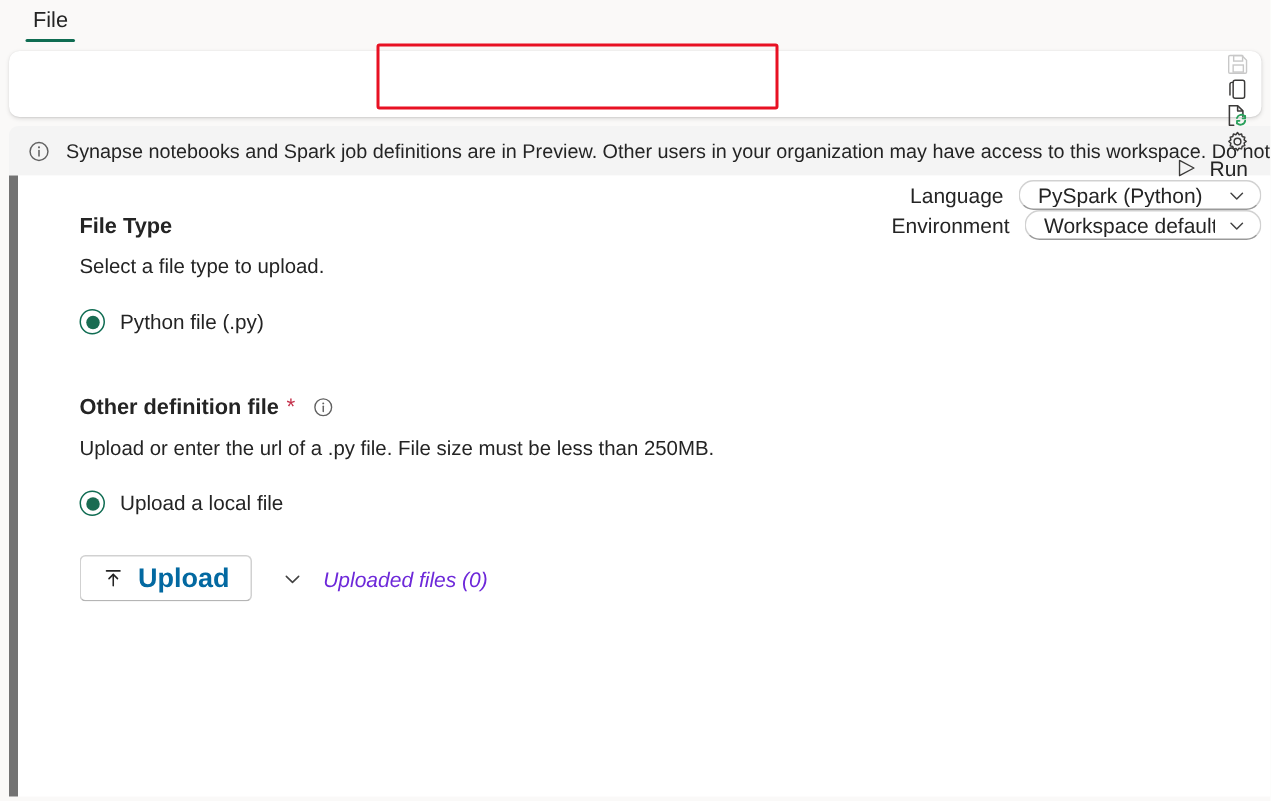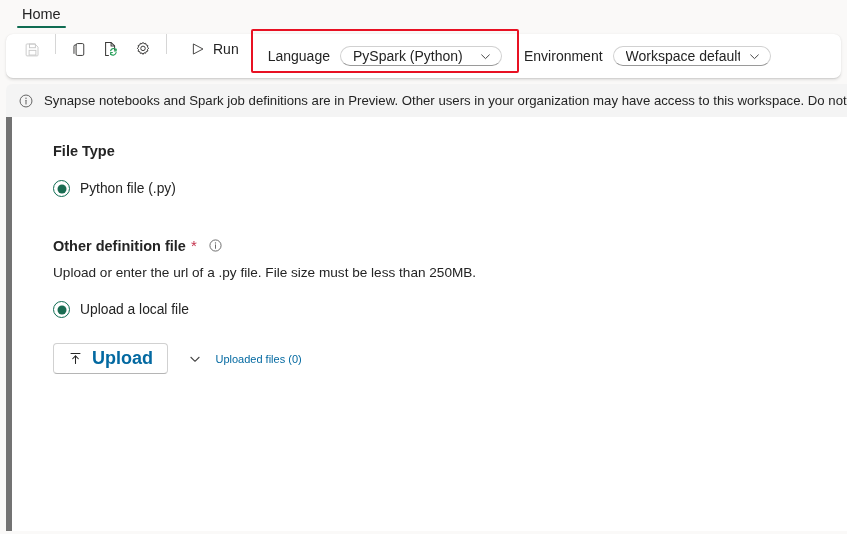--- a/index.html
+++ b/index.html
@@ -49,23 +49,24 @@
     padding: 5px 6px 0 6px;
     box-sizing: border-box;
   }
   .toolbar {
     position: relative;
     height: 44px;
     background: #ffffff;
     border-radius: 7px;
     box-shadow: 0 1.2px 3px rgba(0,0,0,0.11), 0 0.3px 0.9px rgba(0,0,0,0.07);
     display: flex;
-    align-items: flex-start;
+    align-items: flex-end;
     padding-left: 10px;
     box-sizing: border-box;
+    flex-direction: column;
   }
   .tb-btn {
     width: 32px;
     height: 30px;
     display: flex;
     align-items: center;
     justify-content: center;
     border-radius: 4px;
     cursor: pointer;
   }
@@ -252,34 +253,35 @@
 
   .accordion {
     margin-top: 34px;
     margin-left: 16px;
     display: inline-flex;
     align-items: center;
     gap: 13px;
     cursor: pointer;
   }
   .accordion .acc-label {
-    font-size: 11px;
-    color: #0369a1;
+    font-size: 14px;
+    color: #6d28d9;
+    font-style: italic;
   }
 
   .spacer-lg { height: 40px; }
 
   svg { display: block; }
 </style>
 </head>
 <body>
 
 <div class="ribbon-tabs">
   <div class="tab">
-    <span>Home</span>
+    <span>File</span>
     <span class="tab-underline"></span>
   </div>
 </div>
 
 <div class="toolbar-wrap">
   <div class="toolbar">
 
     <div class="tb-btn disabled" title="Save">
       <span>
         <svg width="17" height="17" viewBox="0 0 20 20" fill="none">
@@ -373,20 +375,21 @@
   </span>
   <span class="banner-text">Synapse notebooks and Spark job definitions are in Preview. Other users in your organization may have access to this workspace. Do not use these items</span>
 </div>
 
 <div class="content">
 
   
   <div class="section-title">
     <span>File Type</span>
   </div>
+  <div class="section-desc">Select a file type to upload.</div>
 
   <div class="radio-row">
     <div class="radio-opt">
       <span class="radio on"></span>
       <span class="radio-label">Python file (.py)</span>
     </div>
   </div>
 
   <div class="spacer-lg"></div>
 

